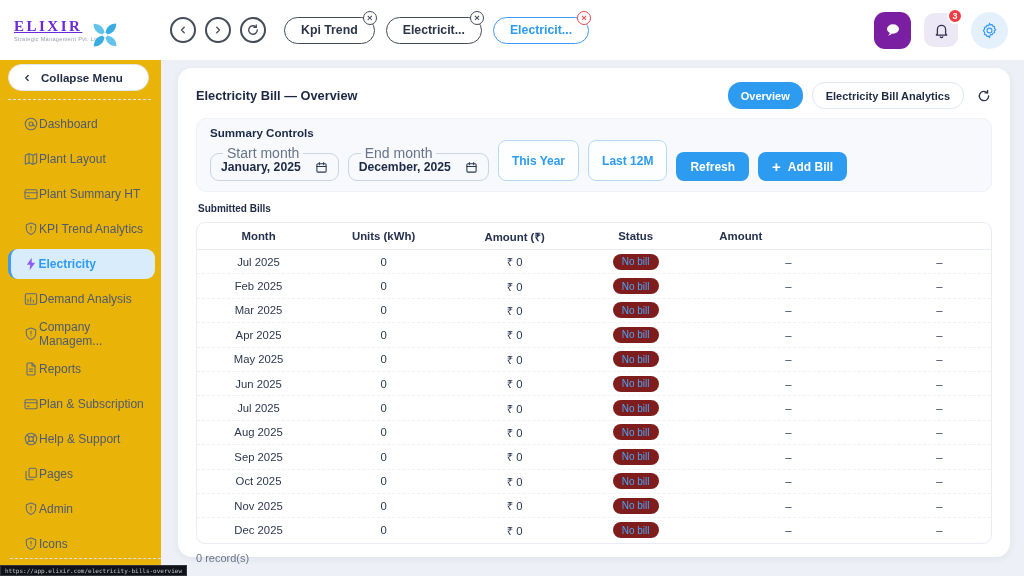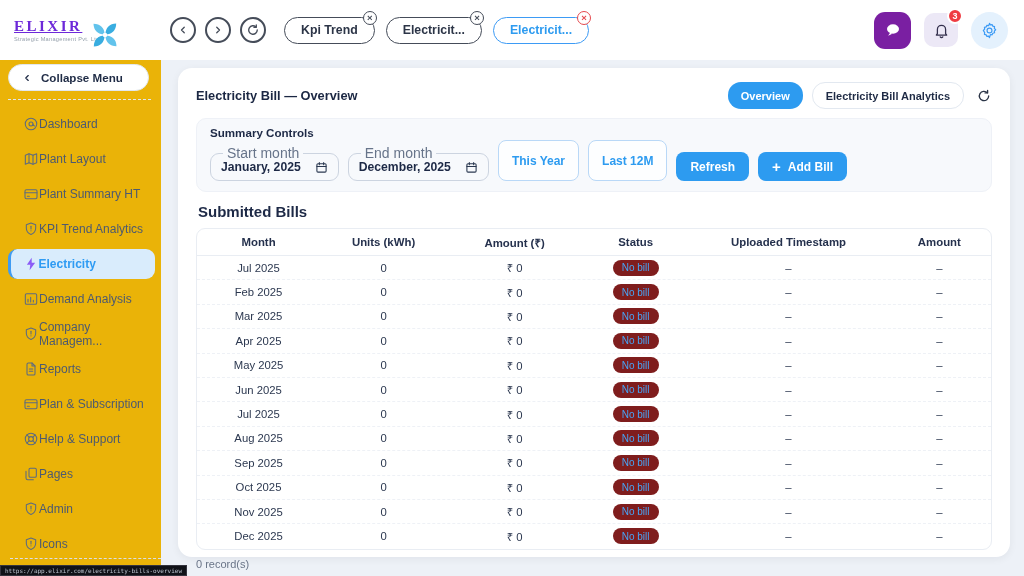--- a/index.html
+++ b/index.html
@@ -55,21 +55,21 @@
   .summary { margin-top:9px; background:#f7f9fc; border:1px solid #eef1f7; border-radius:10px; padding:7px 13px 10px; }
   .sum-title { font-size:11.6px; font-weight:bold; color:#1d2946; }
   .controls { display:flex; align-items:flex-end; gap:9px; margin-top:1px; }
   .datef { border:1.2px solid #ccd4e0; border-radius:9px; padding:0 10px 6px 10px; background:#f7f9fc; }
   .datef legend { font-size:14px; color:#67748a; padding:0 4px; margin-left:2px; }
   .dval { display:flex; align-items:center; gap:14px; font-size:12.2px; font-weight:bold; color:#1d2946; margin-top:-1px; cursor:pointer; }
   .btn-ghost { height:41px; padding:0 13px; border:1px solid #b9d8f7; border-radius:8px; background:#fdfeff; color:#2d9bf0; font-weight:bold; font-size:12px; font-family:inherit; cursor:pointer; }
   .btn-solid { height:29px; padding:0 14px; border:none; border-radius:8px; background:#2d9bf0; color:#fff; font-weight:bold; font-size:12px; font-family:inherit; display:flex; align-items:center; gap:7px; cursor:pointer; }
   .plus { font-size:15px; font-weight:bold; line-height:1; }
 
-  .tbl-title { margin:11px 2px 8px; font-size:15px; font-weight:bold; color:#1d2946; }
+  .tbl-title { margin:11px 2px 8px; font-size:10px; font-weight:bold; color:#1d2946; }
   .table-box { border:1px solid #e9edf3; border-radius:9px; overflow:hidden; }
   .thead { display:flex; height:27px; align-items:center; border-bottom:1px solid #e9edf3; }
   .thead .tcell { font-size:11.4px; font-weight:bold; color:#25314d; }
   .trow { display:flex; height:24.4px; align-items:center; border-bottom:1px dashed #eef1f6; }
   .trow:last-child { border-bottom:none; }
   .trow .tcell { font-size:11.3px; color:#2c3850; }
   .tcell { text-align:center; }
   .c0{width:15.5%}.c1{width:16%}.c2{width:17%}.c3{width:13.5%}.c4{width:25%}.c5{width:13%}
   .badge-nobill { display:inline-block; background:#7f1d1d; color:#47a4f5; font-size:10px; padding:2.5px 9px; border-radius:10px; }
   .dash-ts { color:#3c475c; }
@@ -339,21 +339,20 @@
     </section>
 
     <div class="tbl-title">Submitted Bills</div>
 
     <div class="table-box">
       <div class="thead">
           <div class="tcell c0">Month</div>
           <div class="tcell c1">Units (kWh)</div>
           <div class="tcell c2">Amount (₹)</div>
           <div class="tcell c3">Status</div>
-          <div class="tcell c4">Uploaded Timestamp</div>
           <div class="tcell c5">Amount</div>
         </div>
       <div>
           <div class="trow">
             <div class="tcell c0">Jul 2025</div>
             <div class="tcell c1">0</div>
             <div class="tcell c2">₹ 0</div>
             <div class="tcell c3"><span class="badge-nobill">No bill</span></div>
             <div class="tcell c4 dash-ts">–</div>
             <div class="tcell c5 dash-act">–</div>

